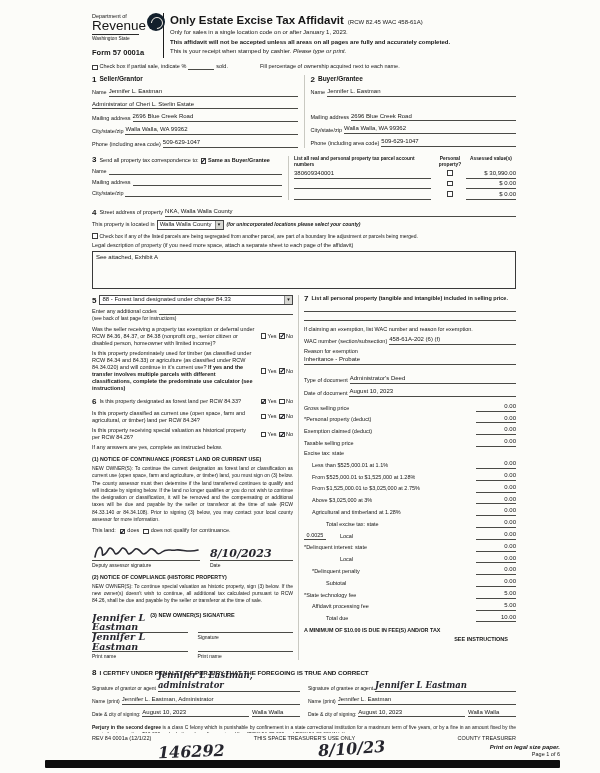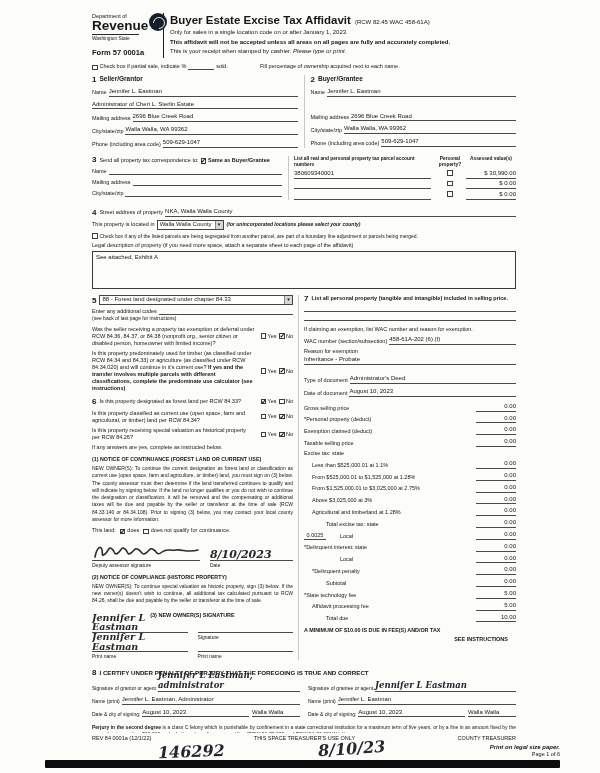--- a/index.html
+++ b/index.html
@@ -19,21 +19,21 @@
 .cb.on::after{content:"✓";position:absolute;left:-1px;top:-3px;font-size:7px;font-weight:bold;color:#15151f}
 .secnum{font-weight:bold;font-size:8px;line-height:1;margin-right:3px;flex:none}
 .script{font-family:"DejaVu Serif",serif;font-style:italic;font-weight:bold;color:#26262e}
 .s95{font-size:9.5px;line-height:1}
 .s11{font-size:11px;line-height:1}
 
 .hdr{display:flex}
 .hdr-l{width:66px;flex:none}
 .hl-top{display:flex}
 .dept-of{font-size:5.5px;line-height:1.1}
-.dept-name{font-size:13.5px;font-weight:bold;line-height:1.05}
+.dept-name{font-size:13.5px;font-weight:normal;line-height:1.05}
 .dept-sub{font-size:4.8px;border-top:1px solid #2a2a2a;margin-top:1px;padding-top:1px;width:47px}
 .logo{width:18px;height:18px;border-radius:50%;background:#13202c;margin-left:1px;flex:none;position:relative}
 .logo::before{content:"";position:absolute;left:4px;top:4px;width:10px;height:10px;border-radius:50%;border:1.7px solid #ece9e2;border-left-color:transparent;transform:rotate(-45deg)}
 .formno{font-weight:bold;font-size:7.5px;margin-top:6px}
 .hdr-r{flex:1;border-left:1.7px solid #1c1c1c;margin-left:5px;padding-left:6px}
 .title-line{display:flex;align-items:baseline;gap:4px}
 .ttl{font-size:11.5px;font-weight:bold}
 .ttlref{font-size:6px}
 .note{margin-top:1.5px}
 
@@ -73,21 +73,21 @@
 .yn{flex:none;display:flex;align-items:center;align-self:center;white-space:nowrap}
 .yn .cb{margin-left:3px;margin-right:1px}
 .fine{font-size:5px;line-height:1.45;text-align:justify;margin-top:2px}
 .ntitle{font-weight:bold;font-size:5.3px;margin-top:5px}
 .landrow{display:flex;align-items:flex-end;gap:2px;margin-top:4px}
 .landrow .cb{margin-left:2px}
 .deputy{display:flex;margin-top:14px}
 .dep-l{flex:1.3;position:relative;padding-right:10px}
 .dep-r{flex:1}
 .scribble{position:absolute;left:0;bottom:6px;width:112px;height:22px}
-.depline{height:13px;display:flex;align-items:center}
+.depline{height:13px;display:flex;align-items:flex-start}
 .ullab{font-size:5px;margin-top:1px}
 .own-title{font-weight:bold;font-size:5.5px;text-align:center;margin-top:7px}
 .siggrid{display:grid;grid-template-columns:1fr 1fr;column-gap:10px;margin-top:2px}
 .sigline{height:12px;display:flex;align-items:flex-end}
 
 .blankline{height:9px;border-bottom:1px solid #4a4a46}
 .trow{display:flex;align-items:flex-end;margin-top:3px}
 .tl{white-space:nowrap;overflow:hidden}
 .tsp{flex:1}
 .tv{width:40px;text-align:right;flex:none}
@@ -128,21 +128,21 @@
             <div class="dept-of">Department of</div>
             <div class="dept-name">Revenue</div>
             <div class="dept-sub">Washington State</div>
           </div>
           <div class="logo"></div>
         </div>
         <div class="formno">Form 57 0001a</div>
       </div>
       <div class="hdr-r">
         <div class="title-line">
-          <span class="ttl">Buyer Estate Excise Tax Affidavit</span>
+          <span class="ttl">Only Estate Excise Tax Affidavit</span>
           <span class="ttlref">(RCW 82.45 WAC 458-61A)</span>
         </div>
         <div class="note">Only for sales in a single location code on or after January 1, 2023.</div>
         <div class="note b">This affidavit will not be accepted unless all areas on all pages are fully and accurately completed.</div>
         <div class="note"><span>This is your receipt when stamped by cashier. </span><span class="i">Please type or print.</span></div>
       </div>
     </div>
 
     <div class="partial">
       <span class="cb" style="margin-right:2px"></span>

